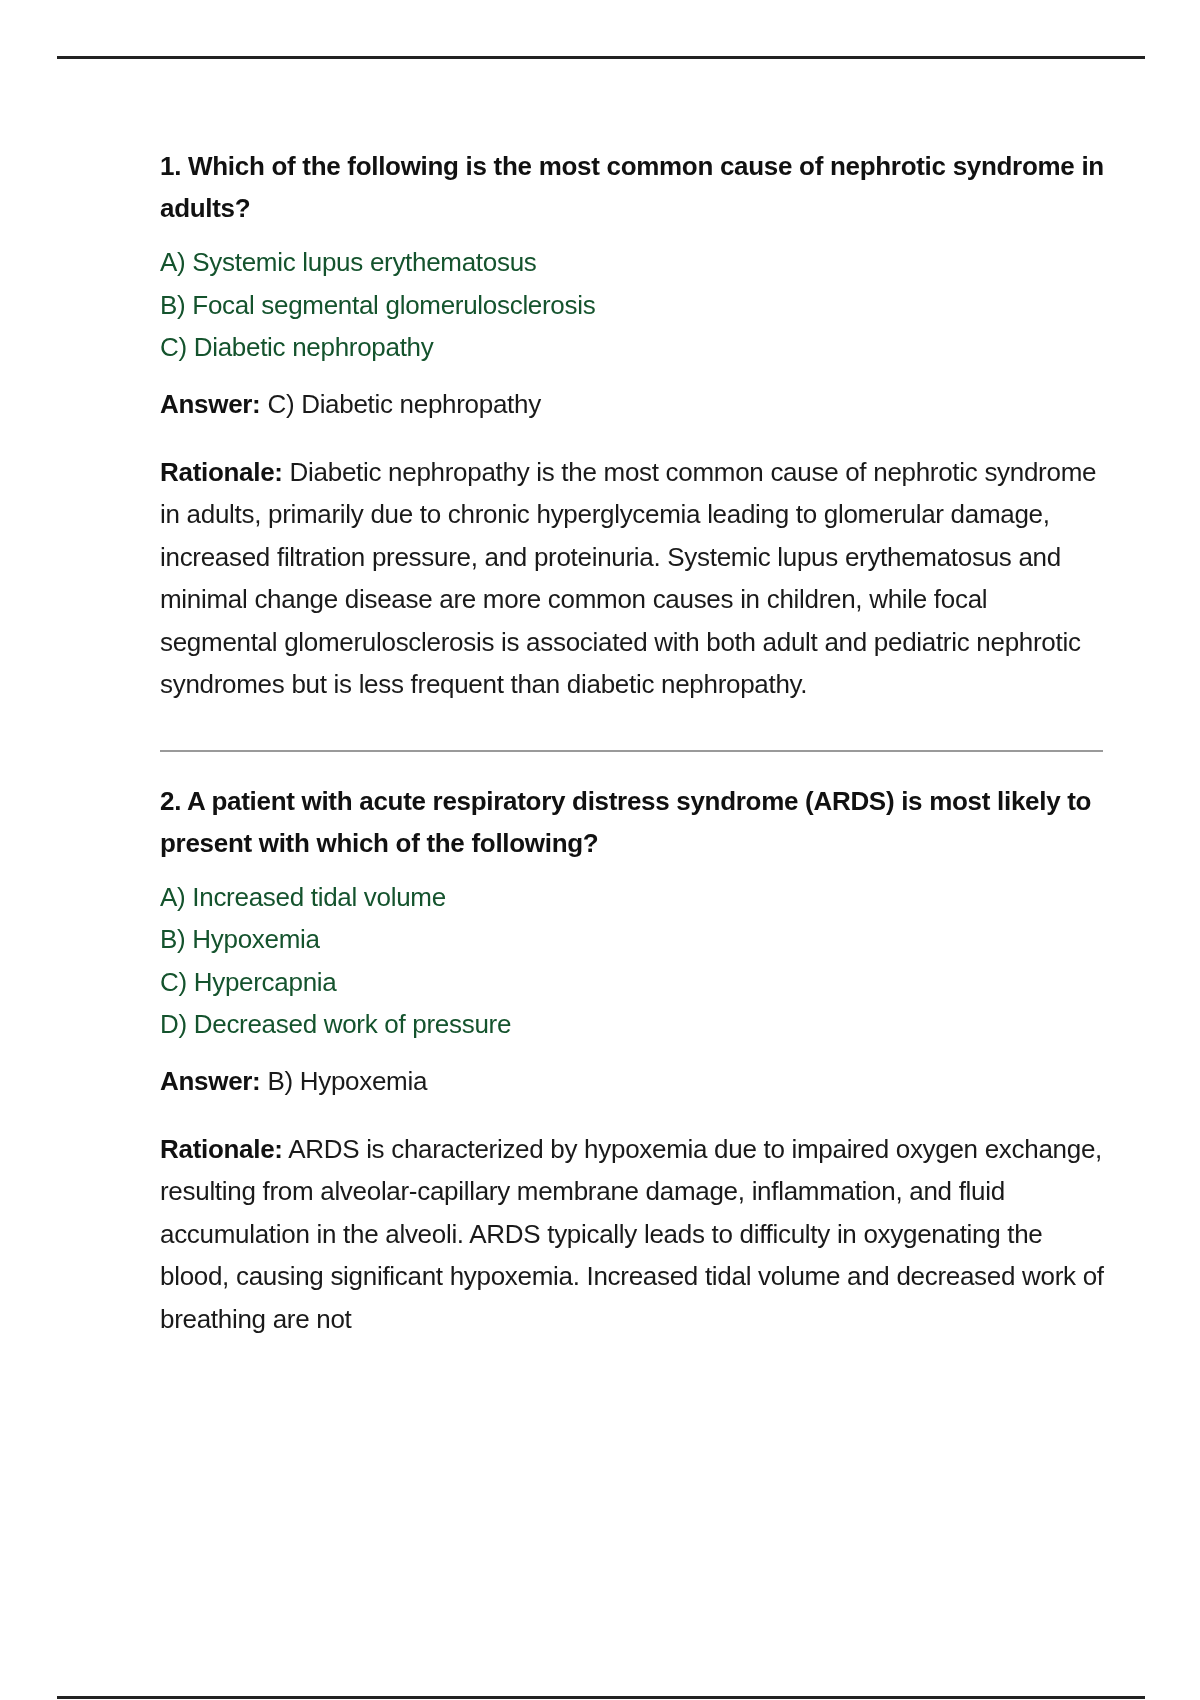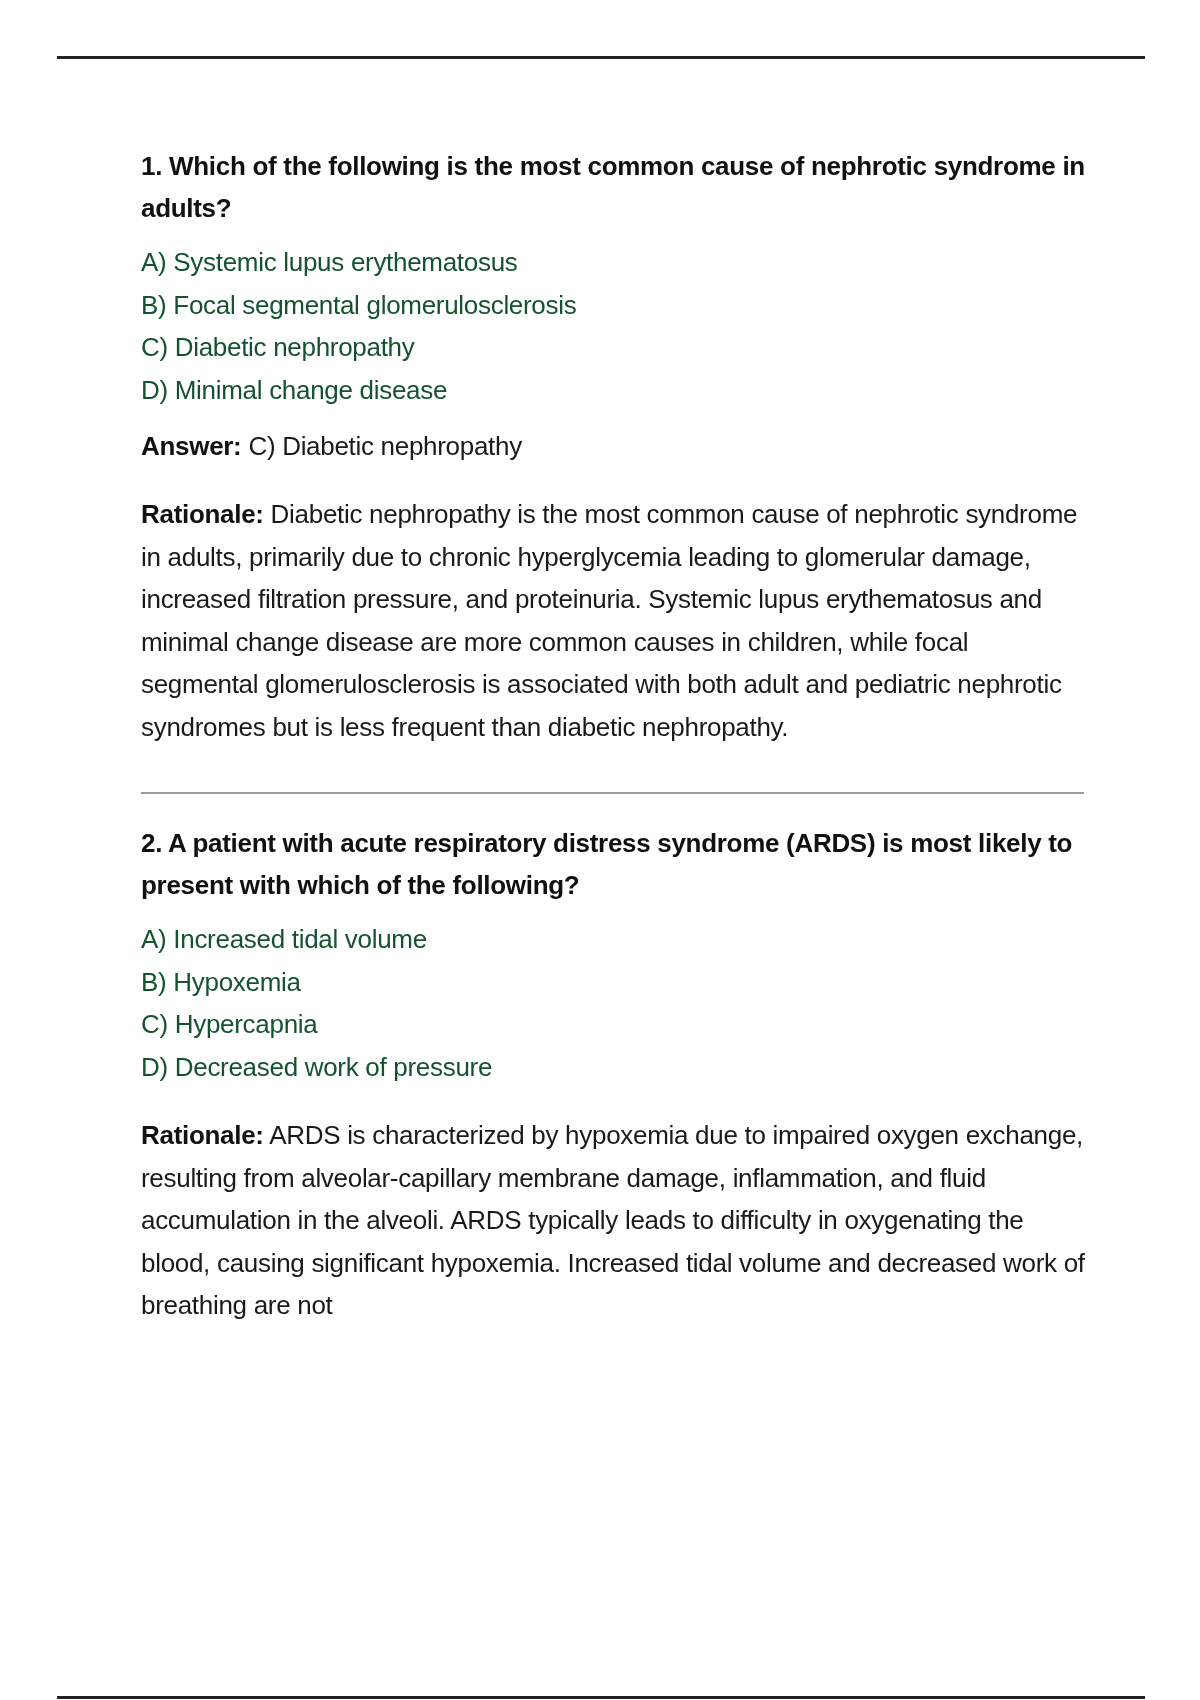--- a/index.html
+++ b/index.html
@@ -26,21 +26,21 @@
     .rule-bottom {
       position: absolute;
       left: 57px;
       top: 1696px;
       width: 1088px;
       height: 3px;
       background: #222222;
     }
     .content {
       position: absolute;
-      left: 141px;
+      left: 160px;
       top: 145px;
       width: 950px;
     }
     .question {
       font-weight: bold;
       font-size: 26px;
       line-height: 42px;
       letter-spacing: -0.3px;
       margin: 0;
       color: #111111;
@@ -86,34 +86,34 @@
 <div class="rule-top"></div>
 
 <div class="content">
 
   <section id="q1">
     <p class="question">1. Which of the following is the most common cause of nephrotic syndrome in adults?</p>
     <ul class="options">
       <li>A) Systemic lupus erythematosus</li>
       <li>B) Focal segmental glomerulosclerosis</li>
       <li>C) Diabetic nephropathy</li>
-      <li>D) Minimal change disease</li>
     </ul>
     <p class="answer"><span class="label">Answer:</span><span> C) Diabetic nephropathy</span></p>
     <p class="rationale"><span class="label">Rationale:</span><span> Diabetic nephropathy is the most common cause of nephrotic syndrome in adults, primarily due to chronic hyperglycemia leading to glomerular damage, increased filtration pressure, and proteinuria. Systemic lupus erythematosus and minimal change disease are more common causes in children, while focal segmental glomerulosclerosis is associated with both adult and pediatric nephrotic syndromes but is less frequent than diabetic nephropathy.</span></p>
   </section>
 
   <div class="sep"></div>
 
   <section id="q2">
     <p class="question">2. A patient with acute respiratory distress syndrome (ARDS) is most likely to present with which of the following?</p>
     <ul class="options">
       <li>A) Increased tidal volume</li>
       <li>B) Hypoxemia</li>
       <li>C) Hypercapnia</li>
       <li>D) Decreased work of pressure</li>
     </ul>
+    <p class="answer"><span class="label">Answer:</span><span> B) Hypoxemia</span></p>
     <p class="rationale"><span class="label">Rationale:</span><span> ARDS is characterized by hypoxemia due to impaired oxygen exchange, resulting from alveolar-capillary membrane damage, inflammation, and fluid accumulation in the alveoli. ARDS typically leads to difficulty in oxygenating the blood, causing significant hypoxemia. Increased tidal volume and decreased work of breathing are not</span></p>
   </section>
 
 </div>
 
 <div class="rule-bottom"></div>
 
 </body></html>

